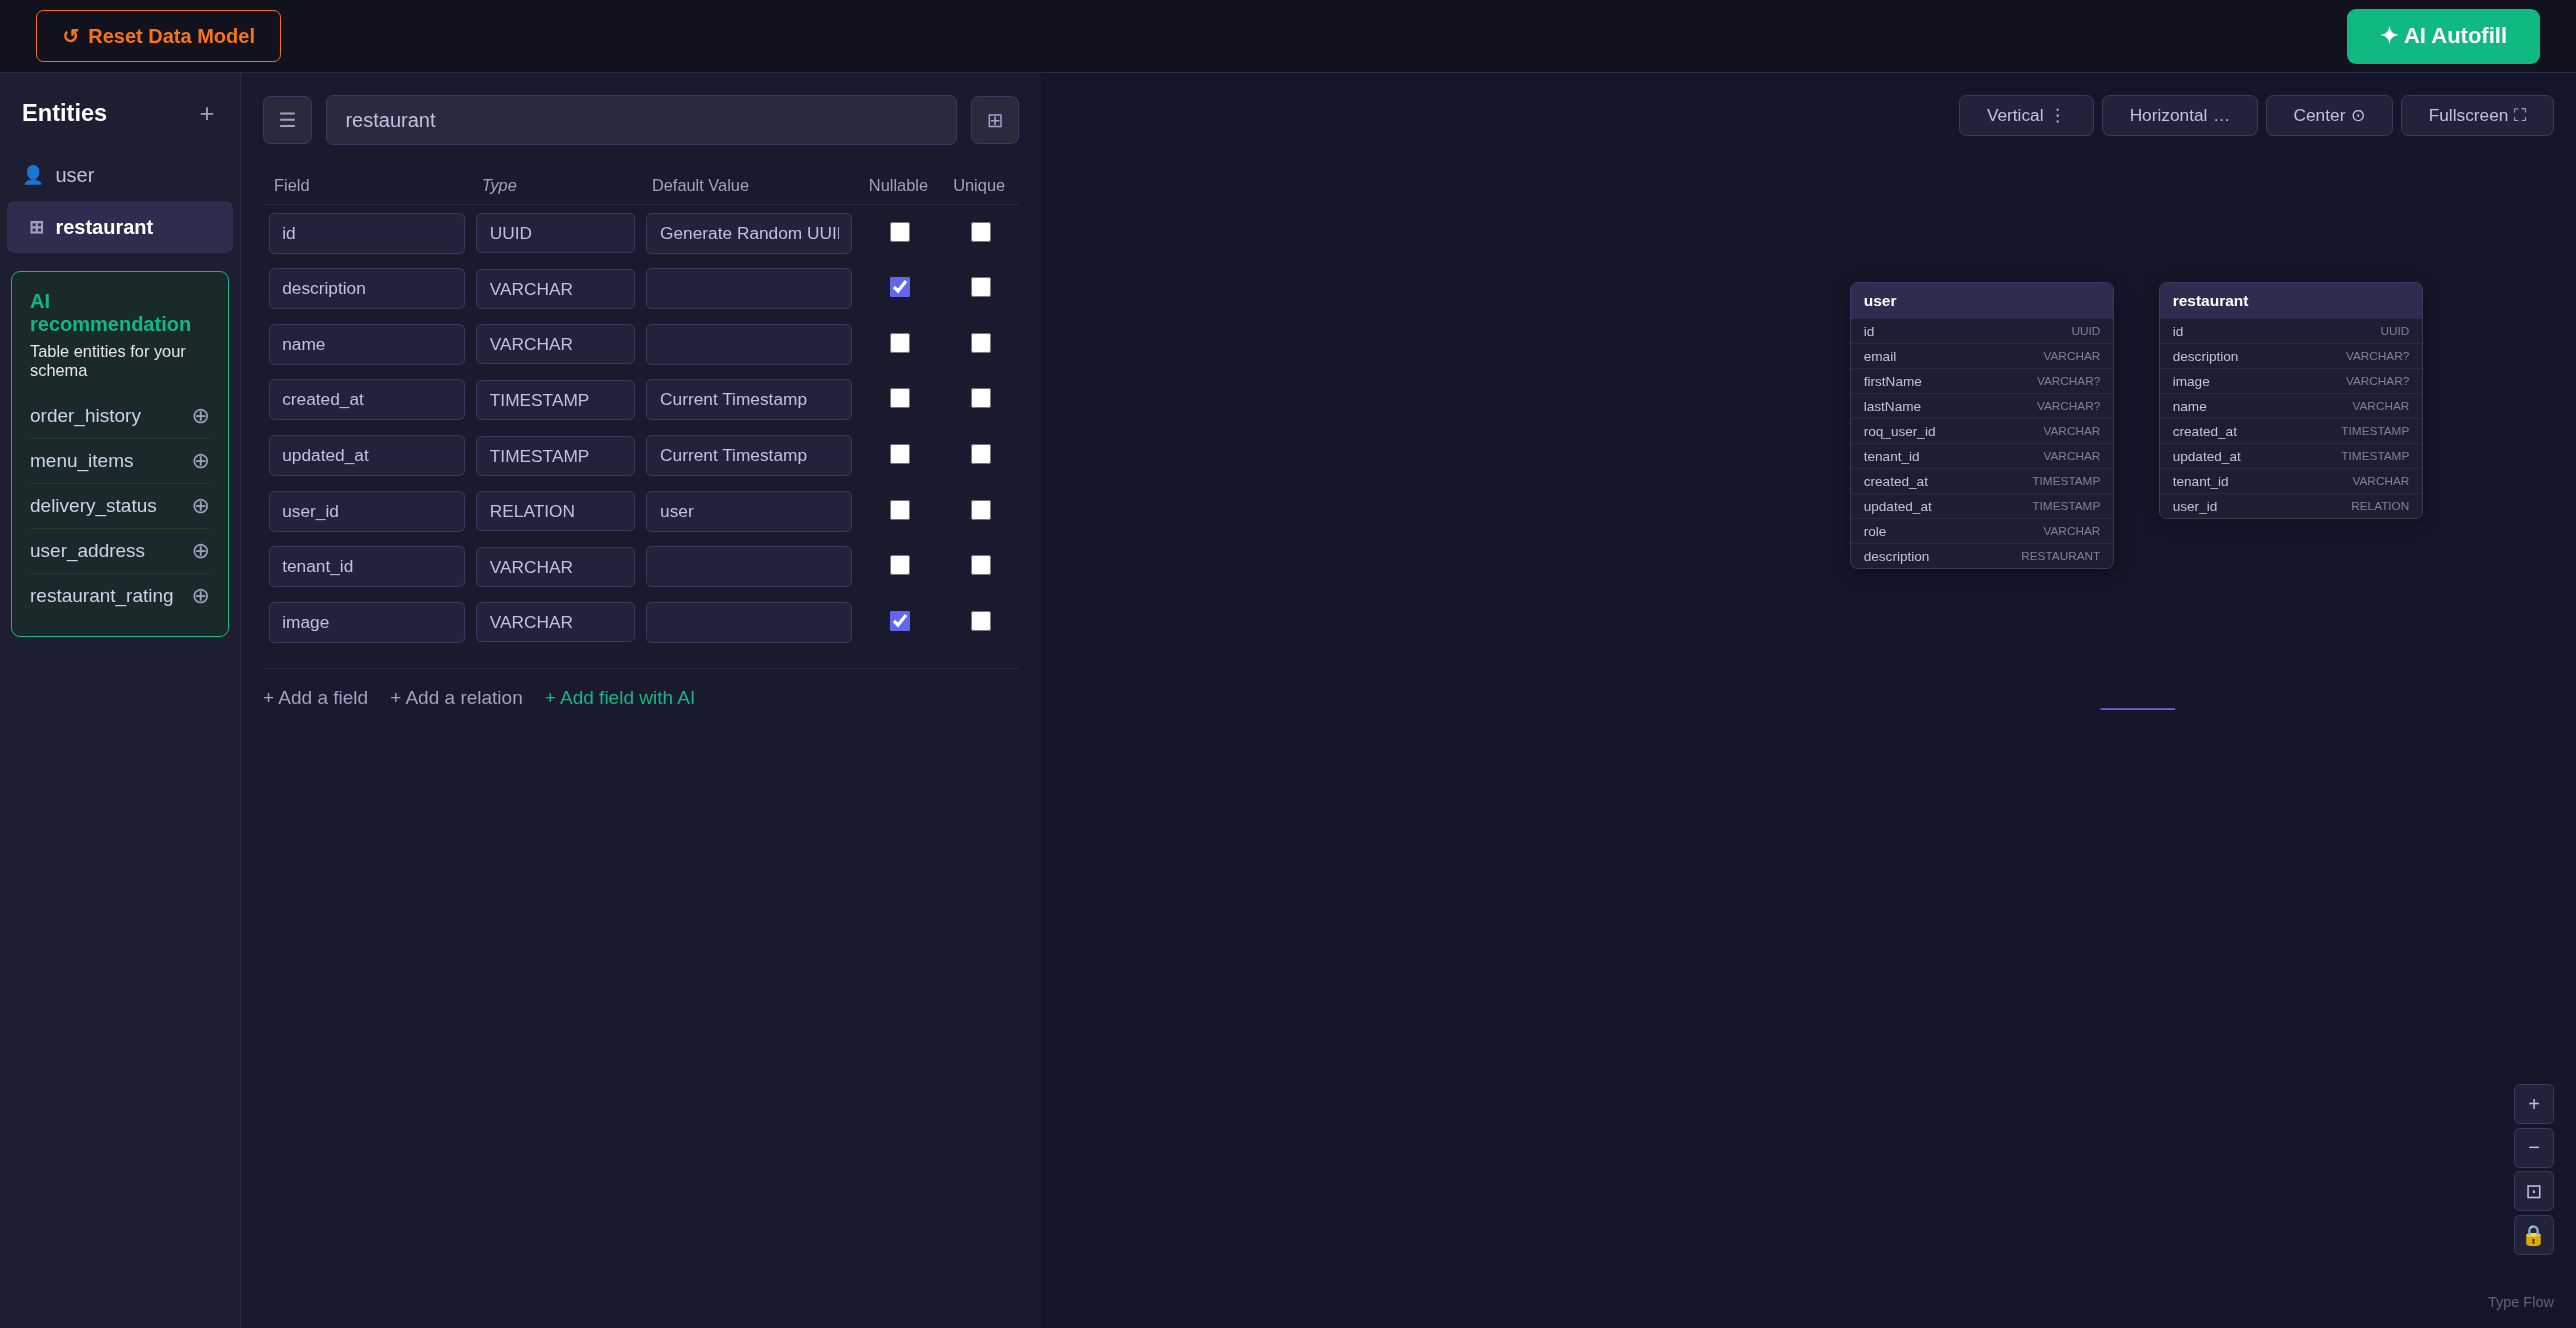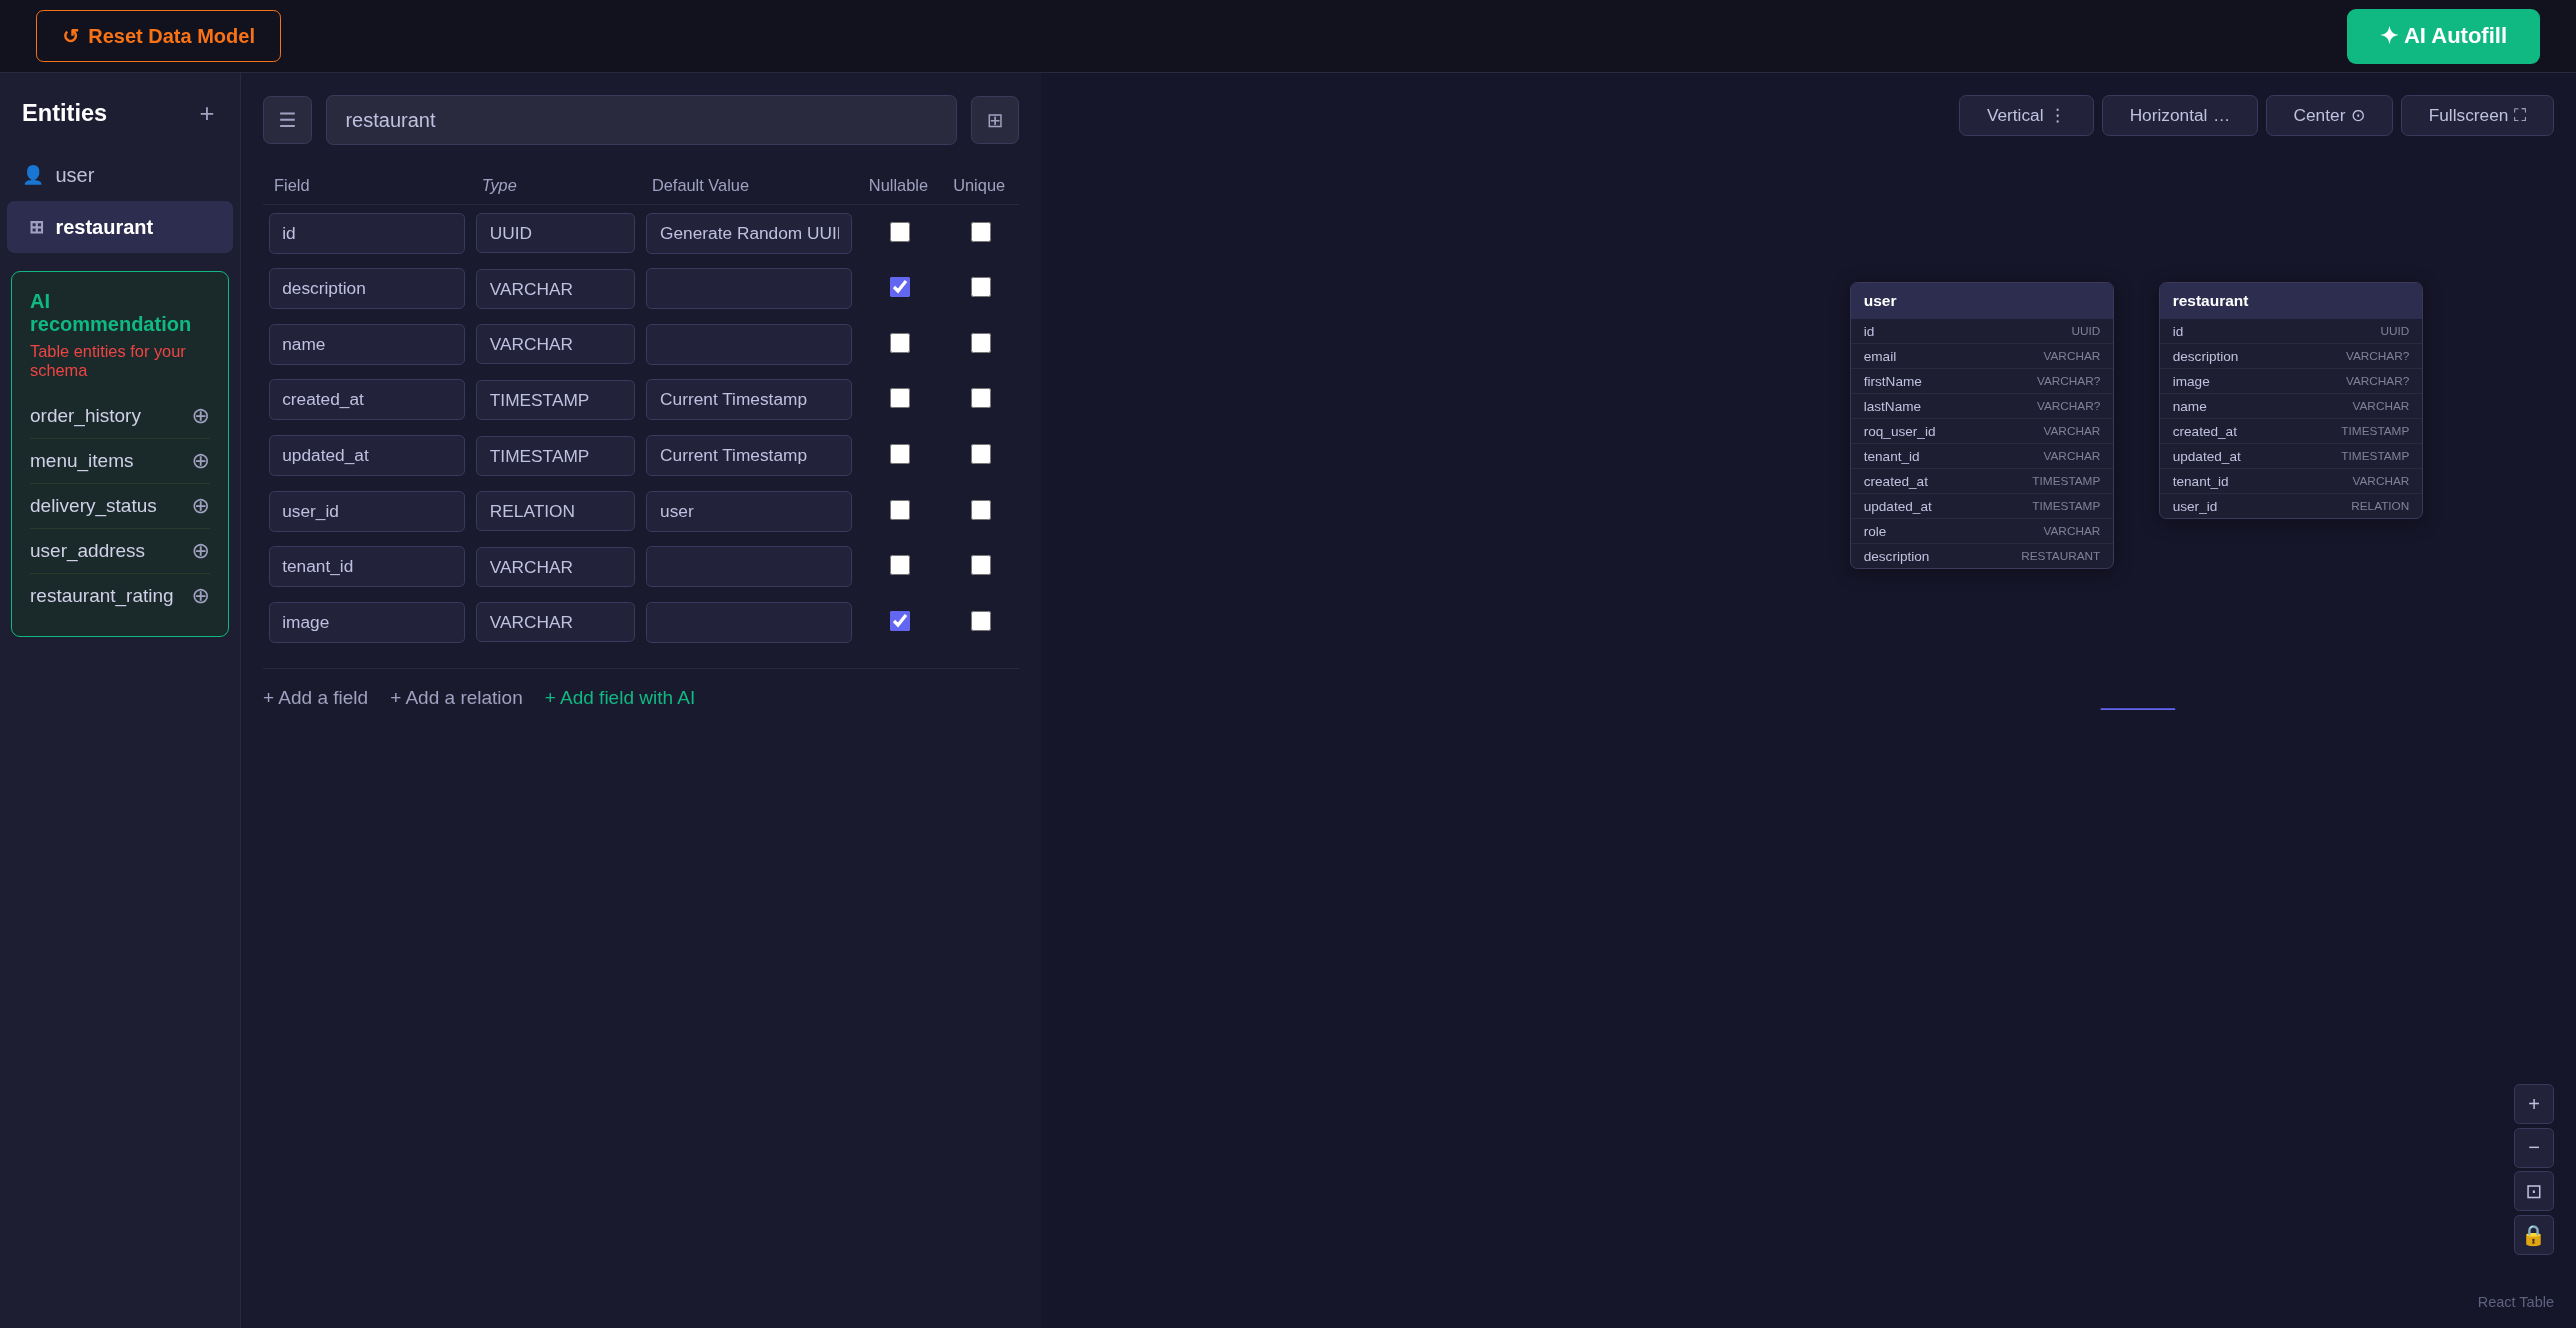--- a/index.html
+++ b/index.html
@@ -129,21 +129,21 @@
     }
 
     .ai-rec-title {
       color: #10b981;
       font-size: 20px;
       font-weight: 700;
       margin-bottom: 5.5px;
     }
 
     .ai-rec-subtitle {
-      color: #ef4444;
+      color: #e5e5e5;
       font-size: 16.4px;
       margin-bottom: 14.5px;
     }
 
     .rec-item {
       display: flex;
       align-items: center;
       justify-content: space-between;
       padding: 9px 0;
       font-size: 19px;
@@ -665,17 +665,17 @@
         </div>
     </div>
 
     <div class="zoom-controls">
       <button class="zoom-btn">+</button>
       <button class="zoom-btn">−</button>
       <button class="zoom-btn">⊡</button>
       <button class="zoom-btn">🔒</button>
     </div>
 
-    <div class="react-flow-label">React Table</div>
+    <div class="react-flow-label">Type Flow</div>
   </div>
 
 </div>
 
 
 </body></html>

